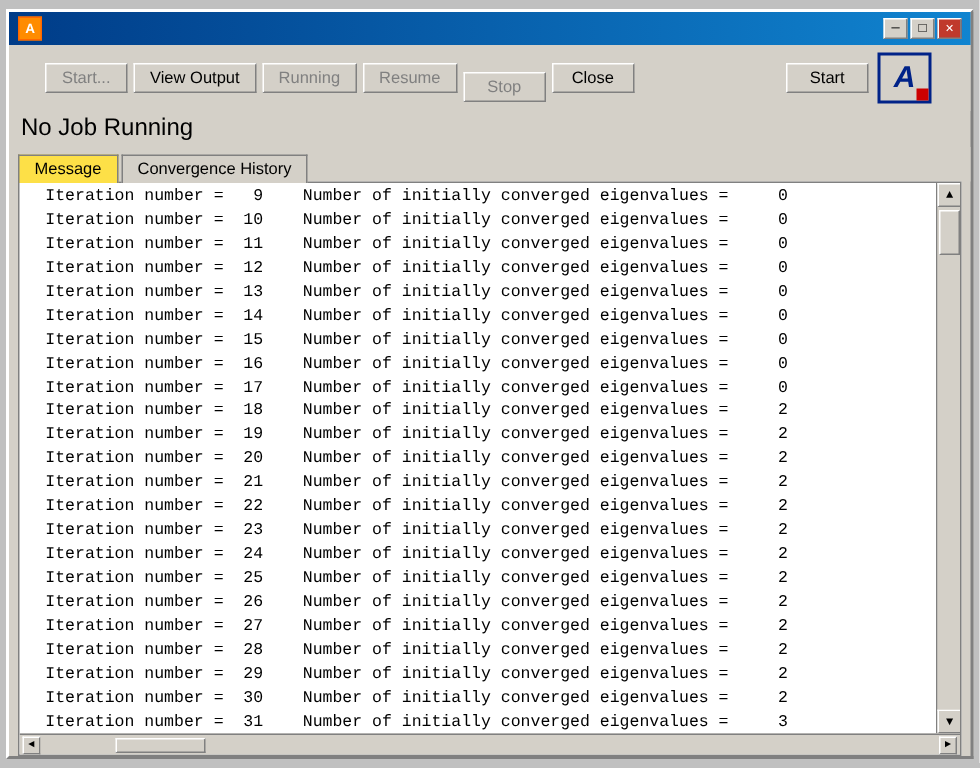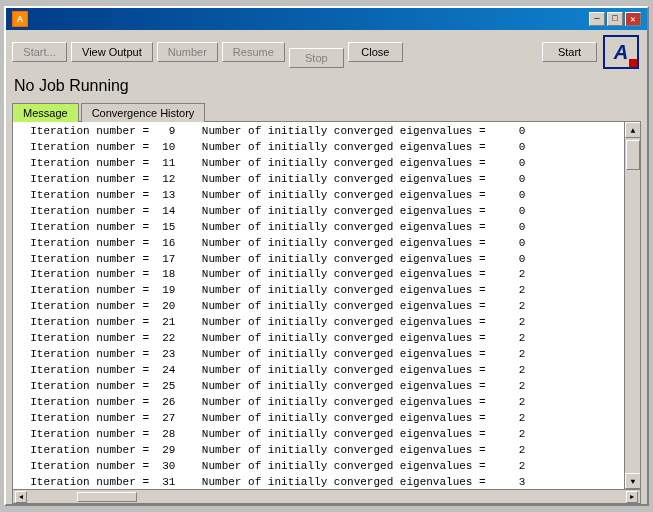--- a/index.html
+++ b/index.html
@@ -106,21 +106,21 @@
       padding: 3px 10px;
       background: #d4d0c8;
       border: 1px solid #808080;
       border-bottom: none;
       cursor: pointer;
       margin-right: 2px;
       position: relative;
       bottom: -1px;
     }
     .tab.active {
-      background: #bef264;
+      background: #fde047;
       z-index: 1;
     }
     .content-area {
       flex: 1;
       background: #ffffff;
       border: 1px solid #808080;
       margin: 0 6px;
       display: flex;
       flex-direction: column;
       overflow: hidden;
@@ -226,24 +226,24 @@
     <div class="title-bar-left">
       <div class="title-icon">A</div>
     </div>
     <div class="title-controls">
       <div class="title-btn">─</div>
       <div class="title-btn">□</div>
       <div class="title-btn close-btn">✕</div>
     </div>
   </div>
 
-  <div style="display:flex; align-items:center; padding:4px 6px; gap:4px; background:#d4d0c8;">
+  <div style="display:flex; align-items:center; padding:4px 24px; gap:4px; background:#d4d0c8;">
     <button class="toolbar-btn disabled">Start...</button>
     <button class="toolbar-btn">View Output</button>
-    <button class="toolbar-btn disabled" style="color:#808080;">Number</button>
+    <button class="toolbar-btn disabled" style="color:#808080;">Running</button>
     <button class="toolbar-btn disabled" style="color:#808080;">Resume</button>
     <button class="toolbar-btn disabled" style="color:#808080;margin-top:12px;">Stop</button>
     <button class="toolbar-btn">Close</button>
     <div style="flex:1;"></div>
     <button class="toolbar-btn">Start</button>
     <div style="display:flex;align-items:center;justify-content:center;width:40px;height:36px;position:relative;">
       <div style="width:36px;height:34px;border:2px solid #002288;display:flex;align-items:center;justify-content:center;position:relative;">
         <span style="font-size:20px;font-weight:bold;color:#002288;font-style:italic;font-family:Arial;">A</span>
         <div style="position:absolute;bottom:0;right:0;width:8px;height:8px;background:#cc0000;"></div>
       </div>

